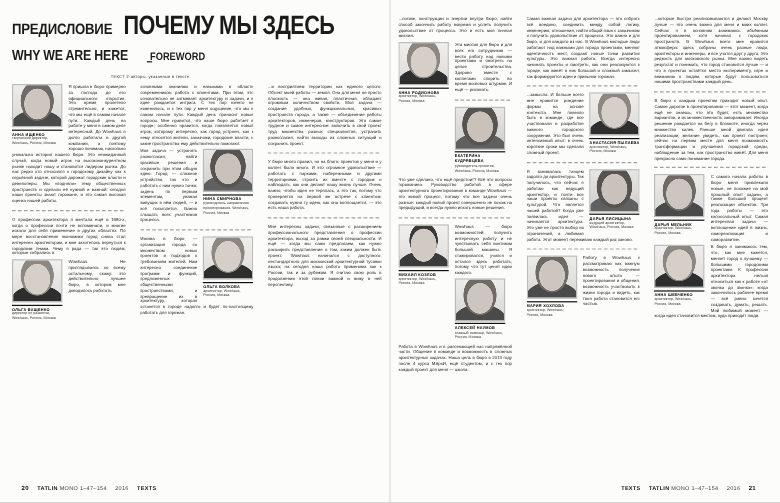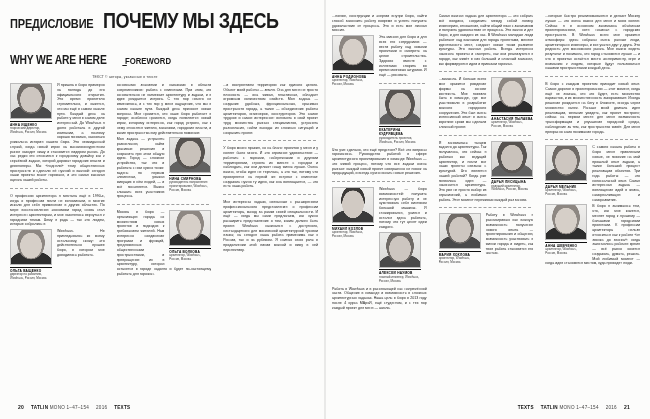--- a/index.html
+++ b/index.html
@@ -11,21 +11,21 @@
   .page.left{padding:8px 7px 14px 10px;border-radius:28px;}
   .page.right{padding:14px 10px 0 7px;}
 
   
   .hdr{margin-bottom:4px;}
   .hline1{white-space:nowrap;}
   .kicker{font-weight:700;font-size:12.5px;letter-spacing:-.2px;display:inline-block;
           transform:scaleX(.88);transform-origin:left bottom;}
   .title{font-weight:800;font-size:22px;letter-spacing:-.6px;display:inline-block;
          transform:scaleX(.82);transform-origin:left bottom;margin-left:-6px;vertical-align:baseline;}
-  .hline2{margin-top:16px;white-space:nowrap;text-decoration:underline;}
+  .hline2{margin-top:3px;white-space:nowrap;text-decoration:underline;}
   .title-en{font-weight:800;font-size:12px;letter-spacing:-.2px;display:inline-block;
             transform:scaleX(.86);transform-origin:left bottom;}
   .title-en2{font-weight:800;font-size:9px;display:inline-block;transform:scaleX(.86);
              transform-origin:left bottom;margin-left:-2px;}
   .byline{font-size:3.4px;color:#333;text-align:center;width:230px;margin-top:7px;letter-spacing:.2px;}
 
   
   .cols{display:flex;gap:12px;overflow:hidden;}
   .page.left .cols{height:318px;}
   .page.right .cols{height:381px;}

